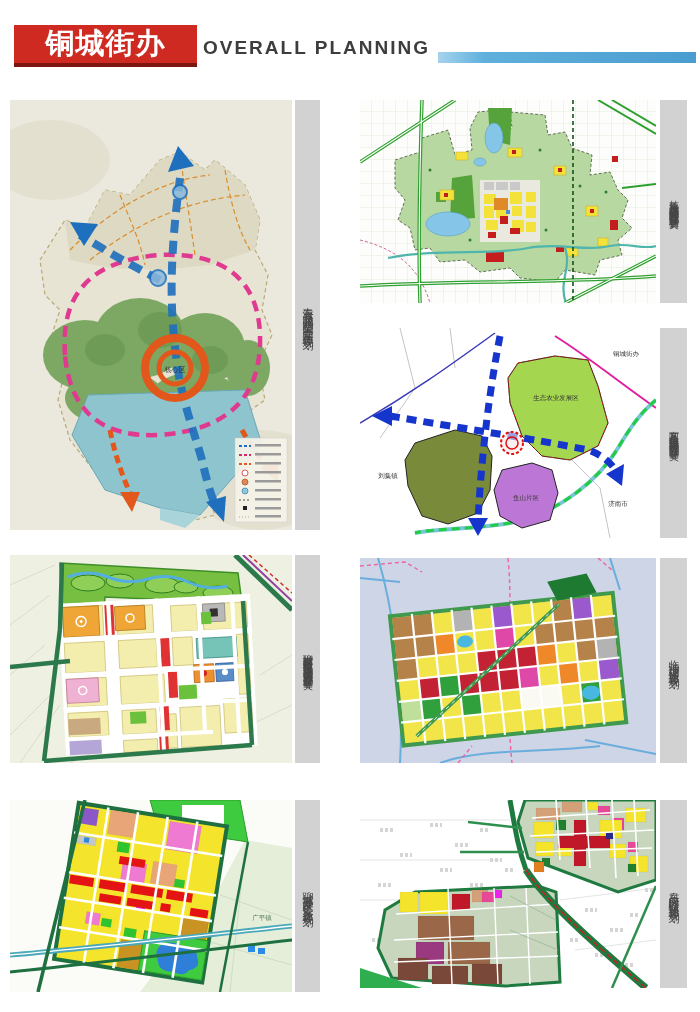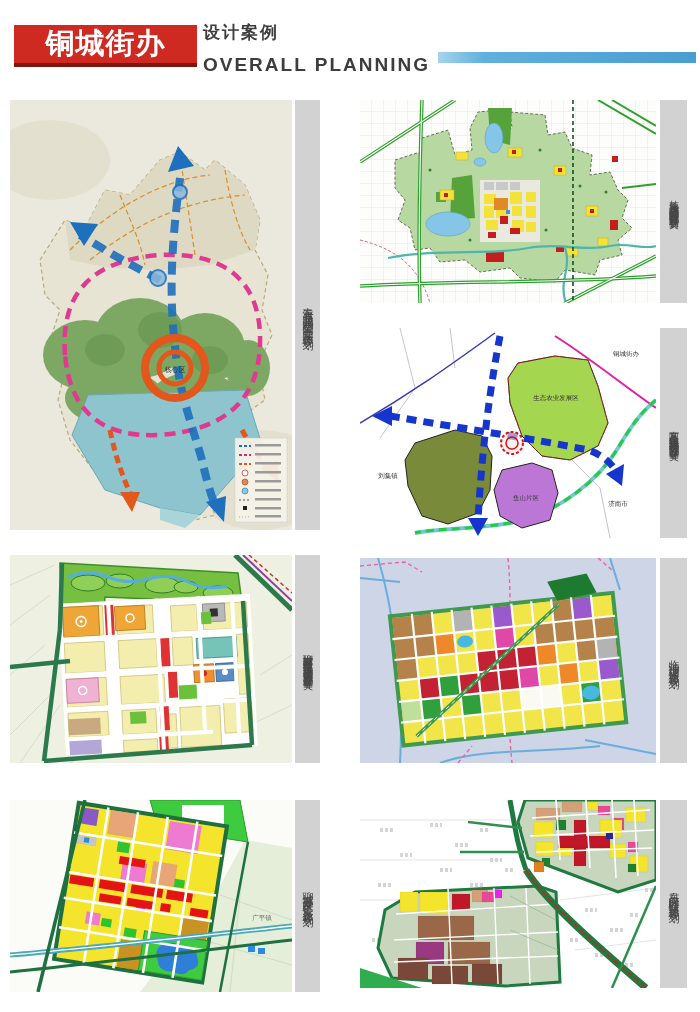--- a/index.html
+++ b/index.html
@@ -28,21 +28,20 @@
   svg{display:block;}
   svg text{font-family:"Liberation Sans","DejaVu Sans",sans-serif;}
 </style>
 </head>
 <body>
 
 <div class="hdr-badge">
   <span>铜城街办</span>
 </div>
 <div class="hdr-sub">
-  <div class="cn">设计案例</div>
   <div class="en">OVERALL PLANNING</div>
 </div>
 <div class="hdr-bar"></div>
 
 <div class="panel" style="left:10px;top:100px;">
   <svg class="map" width="282" height="430" viewBox="0 0 282 430">
     <rect width="282" height="430" fill="#ebe9dd"></rect>
     <ellipse cx="40" cy="60" rx="60" ry="40" fill="#e3e0d0"></ellipse>
     <ellipse cx="250" cy="380" rx="70" ry="50" fill="#e3e0d0"></ellipse>
 

